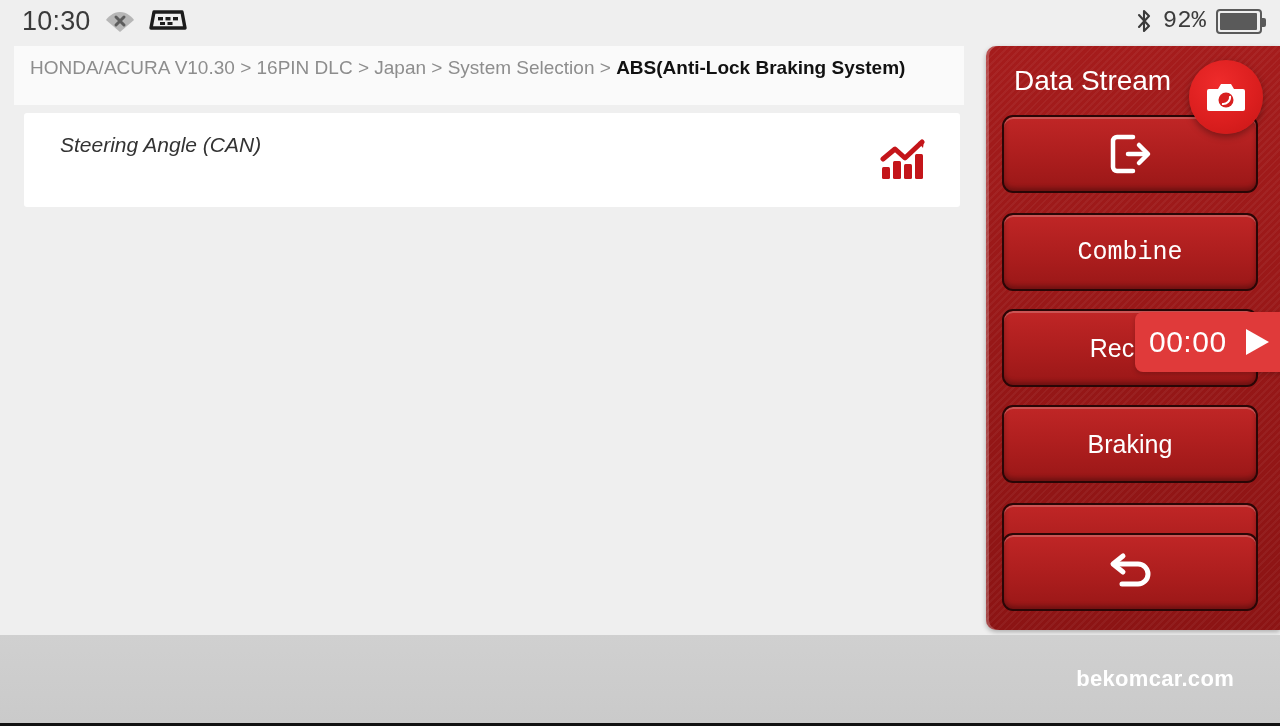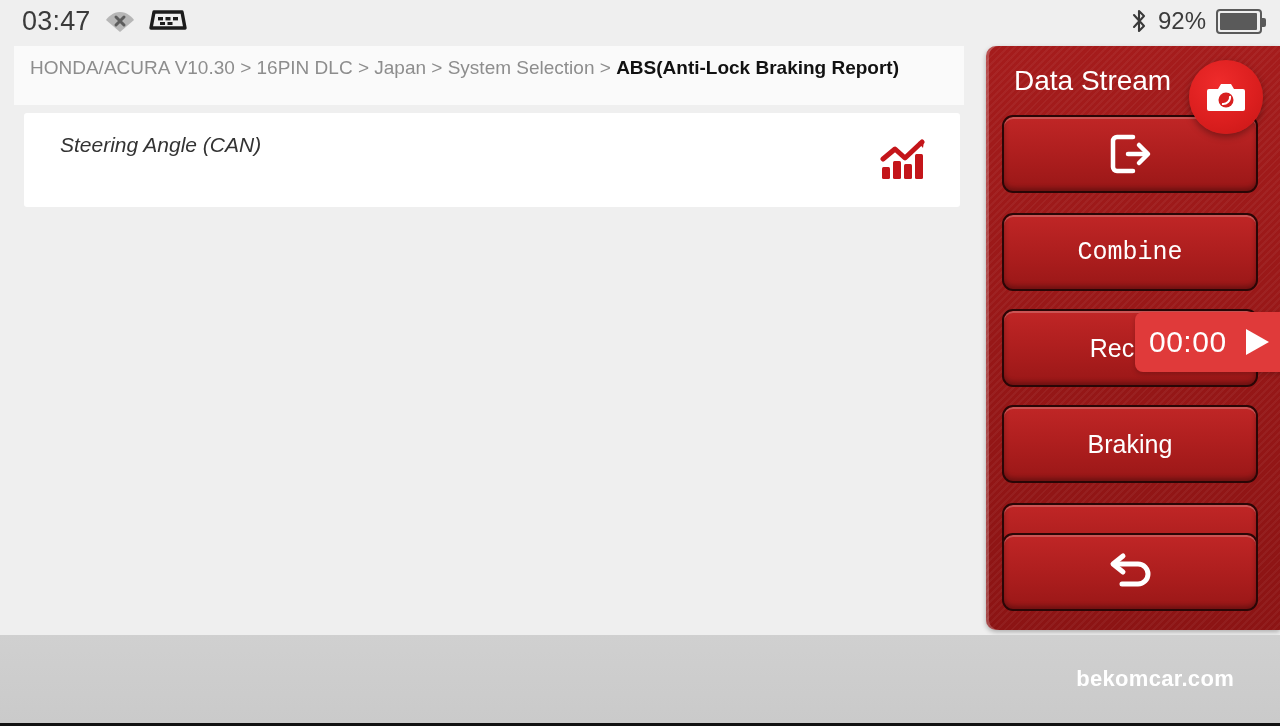--- a/index.html
+++ b/index.html
@@ -51,20 +51,21 @@
     height: 42px;
     display: flex;
     align-items: center;
     gap: 10px;
   }
   .icon-bt { width: 18px; height: 26px; display:block; }
   .battery-pct {
     font-size: 24px;
     color: #3c3c3c;
     line-height: 1;
+    font-family: Liberation Mono, monospace;
   }
   .battery {
     position: relative;
     width: 46px; height: 25px;
     border: 2px solid #5a5a5a;
     border-radius: 4px;
     box-sizing: border-box;
     background: #efefef;
   }
   .battery::after {
@@ -250,21 +251,21 @@
     background: #111111;
   }
 </style>
 </head>
 <body>
 
 <div class="screen">
 
   <div class="statusbar">
     <div class="status-left">
-      <div class="clock">03:47</div>
+      <div class="clock">10:30</div>
 
       <span class="icon-wifi-off">
         <svg viewBox="0 0 30 26" width="30" height="26">
           <path d="M15 4 C8 4 3 9 1 12 L15 24 L29 12 C27 9 22 4 15 4 Z" fill="#b6b6b6"></path>
           <path d="M11 9 L19 17 M19 9 L11 17" stroke="#5c5c5c" stroke-width="3" stroke-linecap="round"></path>
         </svg>
       </span>
 
       <span class="icon-obd">
         <svg viewBox="0 0 38 26" width="38" height="26">
@@ -285,21 +286,21 @@
         </svg>
       </span>
       <span class="battery-pct">92%</span>
       <span class="battery">
         <span class="battery-fill"></span>
       </span>
     </div>
   </div>
 
   <div class="breadcrumb">
-    <span>HONDA/ACURA V10.30 &gt; 16PIN DLC &gt; Japan &gt; System Selection &gt; </span><span class="crumb-current">ABS(Anti-Lock Braking Report)</span>
+    <span>HONDA/ACURA V10.30 &gt; 16PIN DLC &gt; Japan &gt; System Selection &gt; </span><span class="crumb-current">ABS(Anti-Lock Braking System)</span>
   </div>
 
   <div class="card">
     <div class="card-text">
       <div class="card-title">Steering Angle (CAN)</div>
     </div>
     <span class="chart-icon">
       <svg viewBox="0 0 48 42" width="48" height="42">
         <path d="M3 20 L15 10 L25 19 L42 3" fill="none" stroke="#c4151a" stroke-width="5" stroke-linecap="round" stroke-linejoin="round"></path>
         <path d="M38 3 L44 2 L43 9 Z" fill="#c4151a"></path>

